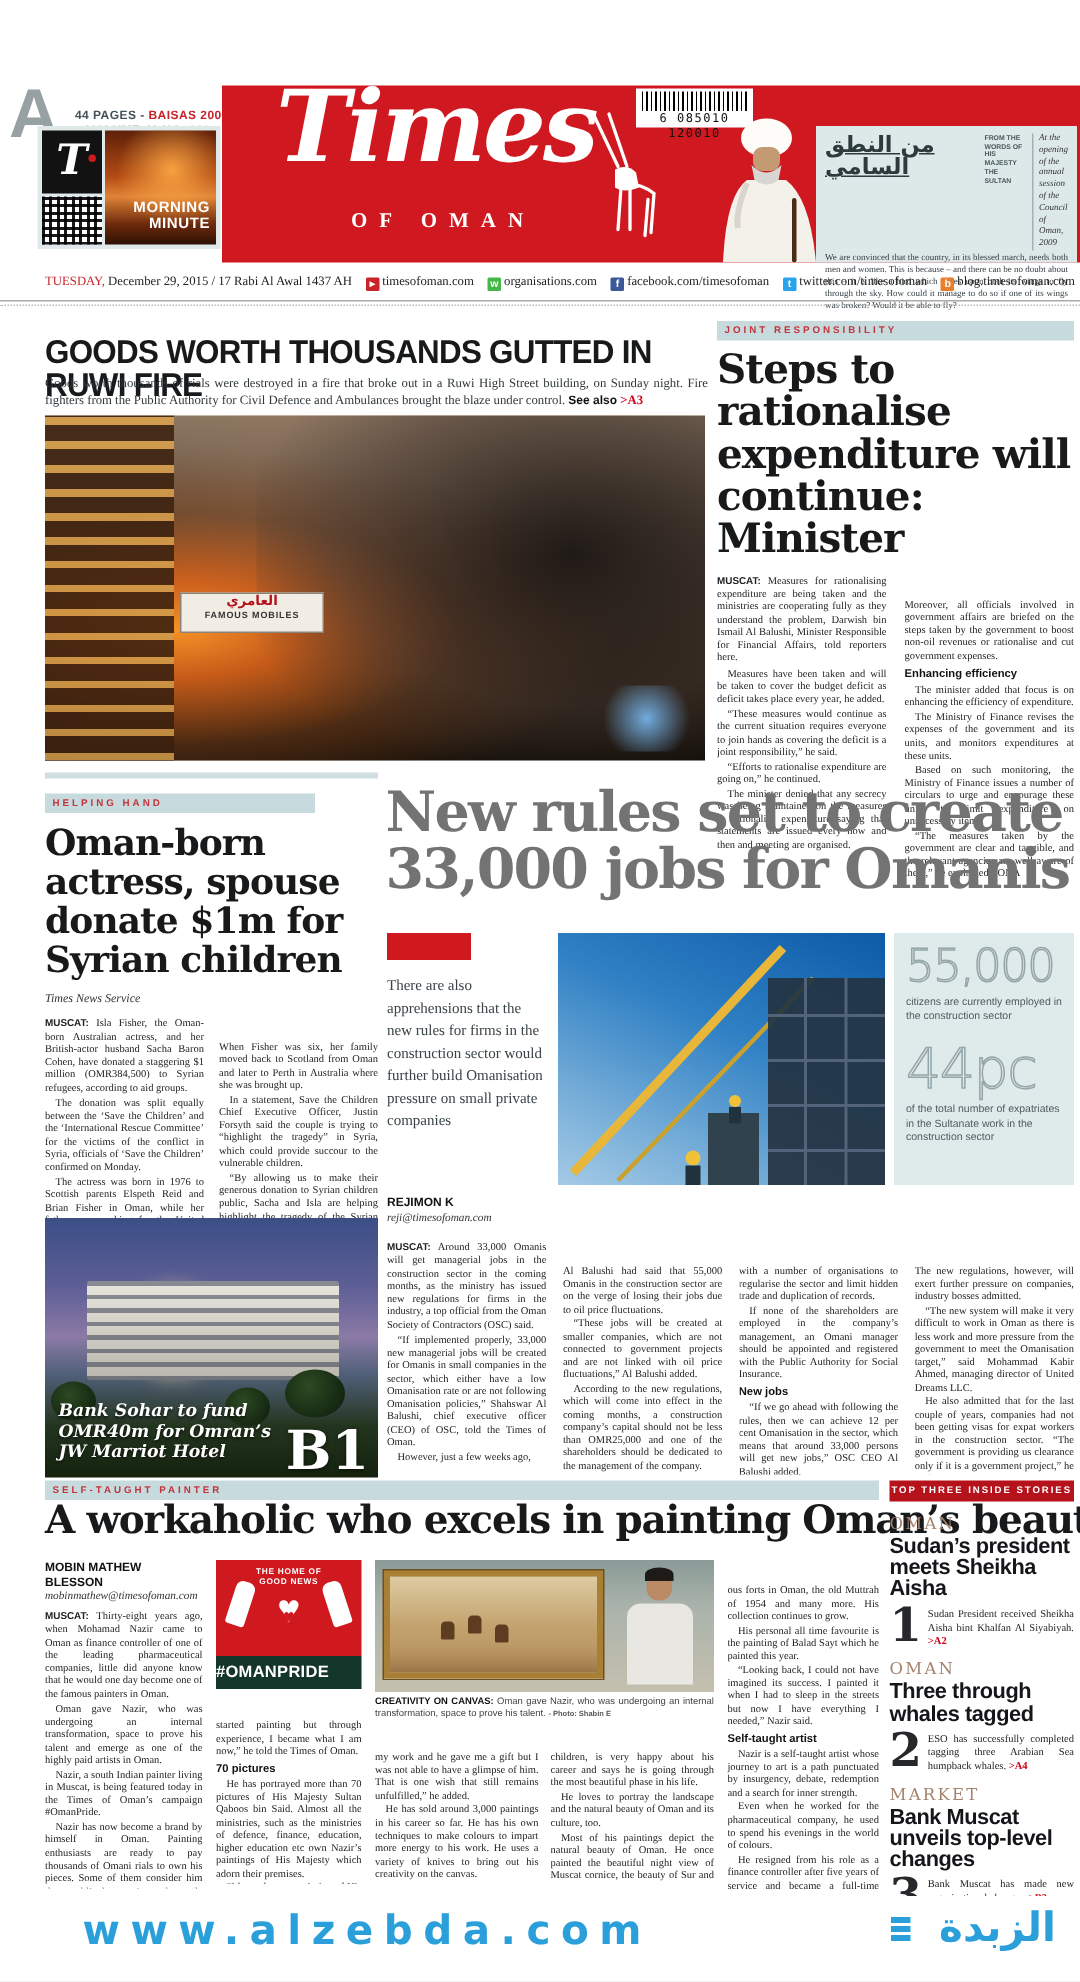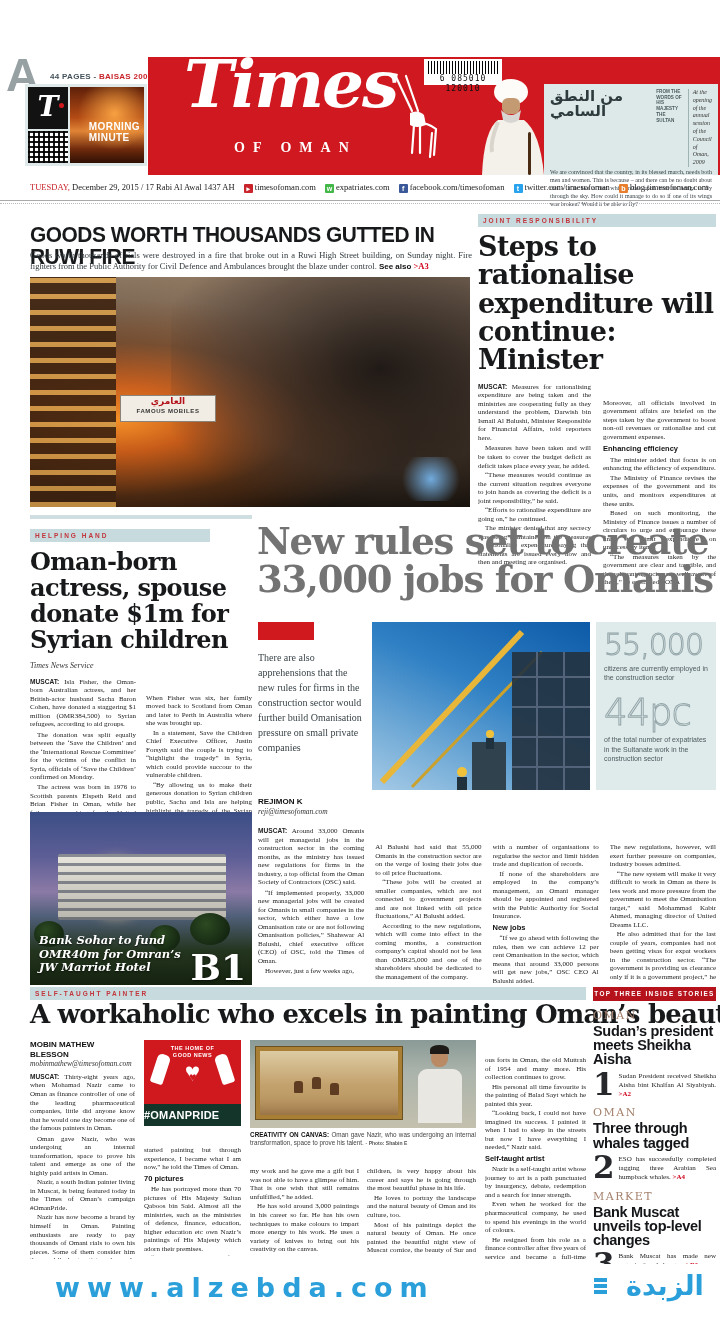--- a/index.html
+++ b/index.html
@@ -14,33 +14,33 @@
   .mm-box{left:25px;top:84px;width:122px;height:82px;background:#dfe9e9;padding:3px;box-sizing:border-box;display:flex;gap:2px;}
   .mm-left{width:40px;display:flex;flex-direction:column;gap:2px;}
   .t-tile{height:42px;background:#121212;color:#fff;position:relative;font:italic 700 28px/40px "DejaVu Serif",serif;text-align:center;}
   .t-dot{position:absolute;right:4px;top:16px;width:5px;height:5px;border-radius:50%;background:#d11a1e;}
   .qr-tile{flex:1;background:#fff;background-image:
       repeating-linear-gradient(0deg,rgba(0,0,0,.9) 0 2px,transparent 2px 5px),
       repeating-linear-gradient(90deg,rgba(0,0,0,.9) 0 2px,transparent 2px 5px);}
   .mm-photo{flex:1;position:relative;background:
       radial-gradient(circle at 60% 35%,rgba(255,170,70,.9),transparent 55%),
       linear-gradient(180deg,#5e2009 0%,#b24a14 40%,#e08436 58%,#6f2a0c 82%,#2e1004 100%);}
-  .mm-title{position:absolute;bottom:20px;right:4px;color:#fff;font:700 10px/1.05 "Liberation Sans",sans-serif;letter-spacing:.4px;}
+  .mm-title{position:absolute;bottom:8px;right:4px;text-align:right;color:#fff;font:700 10px/1.05 "Liberation Sans",sans-serif;letter-spacing:.4px;}
 
   .banner{left:148px;top:57px;width:572px;height:118px;background:#cf181f;}
   .logo-times{position:absolute;left:36px;top:-6px;color:#fff;font:italic 700 66px/1 "DejaVu Serif",serif;letter-spacing:-2px;}
   .logo-sub{position:absolute;left:86px;top:84px;color:#fff;font:700 14px/1 "Liberation Serif",serif;letter-spacing:8px;}
   .oryx{position:absolute;left:244px;top:16px;}
   .barcode{position:absolute;left:276px;top:2px;width:78px;height:26px;background:#fff;}
   .barcode-bars{height:13px;margin:2px 4px 0;background:repeating-linear-gradient(90deg,#000 0 1px,#fff 1px 3px);}
   .barcode-digits{font:8px/10px "DejaVu Sans Mono",monospace;text-align:center;letter-spacing:1px;color:#111;}
   .sultan{position:absolute;left:316px;top:13px;width:92px;height:105px;}
   .wisdom{position:absolute;left:396px;top:27px;width:174px;height:91px;background:#dde9e8;padding:5px 6px;box-sizing:border-box;}
   .wisdom-top{display:flex;gap:4px;align-items:flex-start;}
-  .calligraphy{font:700 15px/1 "DejaVu Sans",sans-serif;color:#2e3b3e;}
+  .calligraphy{font:700 15px/1 "DejaVu Sans",sans-serif;color:#2e3b3e;text-decoration:underline;}
   .from-words{font:700 4.6px/1.25 "Liberation Sans",sans-serif;color:#4a5a5e;width:36px;}
   .occasion{font:italic 6px/1.3 "Liberation Serif",serif;color:#333;border-left:1px solid #9eb3b3;padding-left:4px;flex:1;}
   .wisdom-title{font:700 13px/1 "DejaVu Serif",serif;margin-top:3px;color:#101214;}
   .wisdom-quote{font:6px/1.32 "Liberation Serif",serif;color:#374146;margin-top:2px;text-align:justify;}
 
   .datestrip{left:30px;top:183px;width:662px;font:8.5px/1 "Liberation Serif",serif;color:#222;white-space:nowrap;}
   .ds-day{color:#c9242b;}
   .ic{display:inline-block;font:700 7px/9px "Liberation Sans",sans-serif;color:#fff;width:9px;height:9px;text-align:center;border-radius:1px;margin:0 2px 0 7px;vertical-align:-1px;}
   .ic-web{background:#c9242b;} .ic-wa{background:#43b748;} .ic-fb{background:#3b5998;}
   .ic-tw{background:#2aa3ef;} .ic-blog{background:#e87f2f;}
@@ -217,21 +217,21 @@
         <div class="occasion" data-bind="masthead.wisdom.occasion">At the opening of the annual session of the Council of Oman, 2009</div>
       </div>
       <div class="wisdom-quote" data-bind="masthead.wisdom.quote">We are convinced that the country, in its blessed march, needs both men and women. This is because – and there can be no doubt about this – it is like a bird which relies upon both its wings to fly through the sky. How could it manage to do so if one of its wings was broken? Would it be able to fly?</div>
     </div>
   </div>
 
   <div class="abs datestrip">
     <span class="ds-day" data-bind="masthead.dateline.day">TUESDAY,</span>
     <span data-bind="masthead.dateline.date">December 29, 2015 / 17 Rabi Al Awal 1437 AH</span>
     <span class="ic ic-web" data-bind="masthead.dateline.links.0.glyph">▸</span><span data-bind="masthead.dateline.links.0.text">timesofoman.com</span>
-    <span class="ic ic-wa" data-bind="masthead.dateline.links.1.glyph">w</span><span data-bind="masthead.dateline.links.1.text">expatriates.com</span>
+    <span class="ic ic-wa" data-bind="masthead.dateline.links.1.glyph">w</span><span data-bind="masthead.dateline.links.1.text">organisations.com</span>
     <span class="ic ic-fb" data-bind="masthead.dateline.links.2.glyph">f</span><span data-bind="masthead.dateline.links.2.text">facebook.com/timesofoman</span>
     <span class="ic ic-tw" data-bind="masthead.dateline.links.3.glyph">t</span><span data-bind="masthead.dateline.links.3.text">twitter.com/timesofoman</span>
     <span class="ic ic-blog" data-bind="masthead.dateline.links.4.glyph">b</span><span data-bind="masthead.dateline.links.4.text">blog.timesofoman.com</span>
     
   </div>
   <div class="abs rule1"></div>
   <div class="abs rule2"></div>
 
   <h2 class="abs fire-head" style="margin:0" data-bind="fire_story.headline">GOODS WORTH THOUSANDS GUTTED IN RUWI FIRE</h2>
   <p class="abs fire-deck" style="margin:0">

